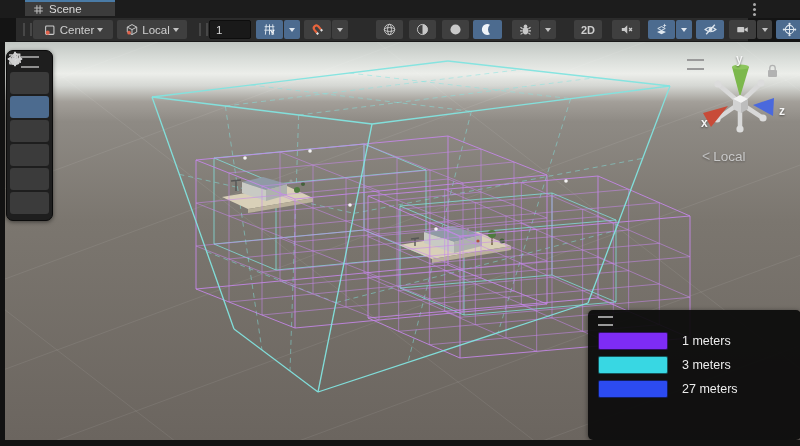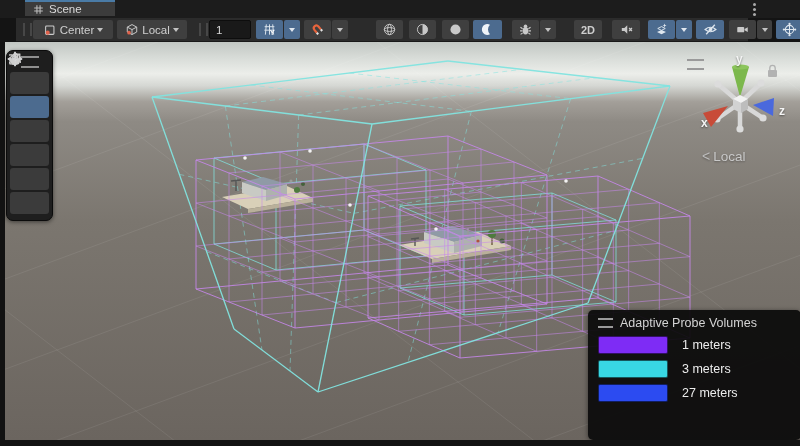--- a/index.html
+++ b/index.html
@@ -475,21 +475,20 @@
       <span class="axis-label" style="left:696px;top:74px;">x</span>
       <span class="axis-label" style="left:774px;top:62px;">z</span>
       <div class="persp">
         <span class="chev">&lt;</span>
         <span>Local</span>
       </div>
 
       <div class="apv">
         <div class="apv-title-row">
           <div class="apv-handle"></div>
-          <span class="apv-title">Adaptive Probe Volumes</span>
         </div>
         <div class="apv-row">
           <div class="swatch" style="background: rgb(126, 44, 245);"></div>
           <span class="apv-row-label">1 meters</span>
         </div>
         <div class="apv-row">
           <div class="swatch" style="background: rgb(56, 215, 227);"></div>
           <span class="apv-row-label">3 meters</span>
         </div>
         <div class="apv-row">

